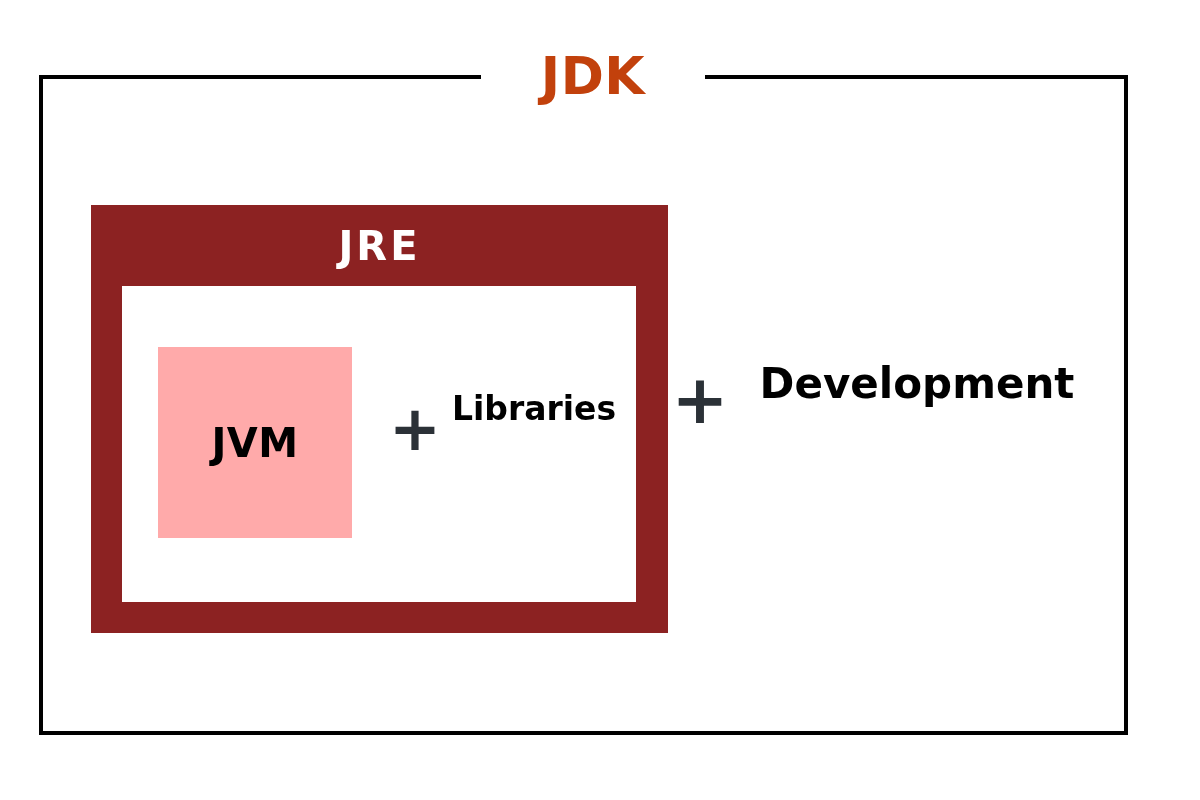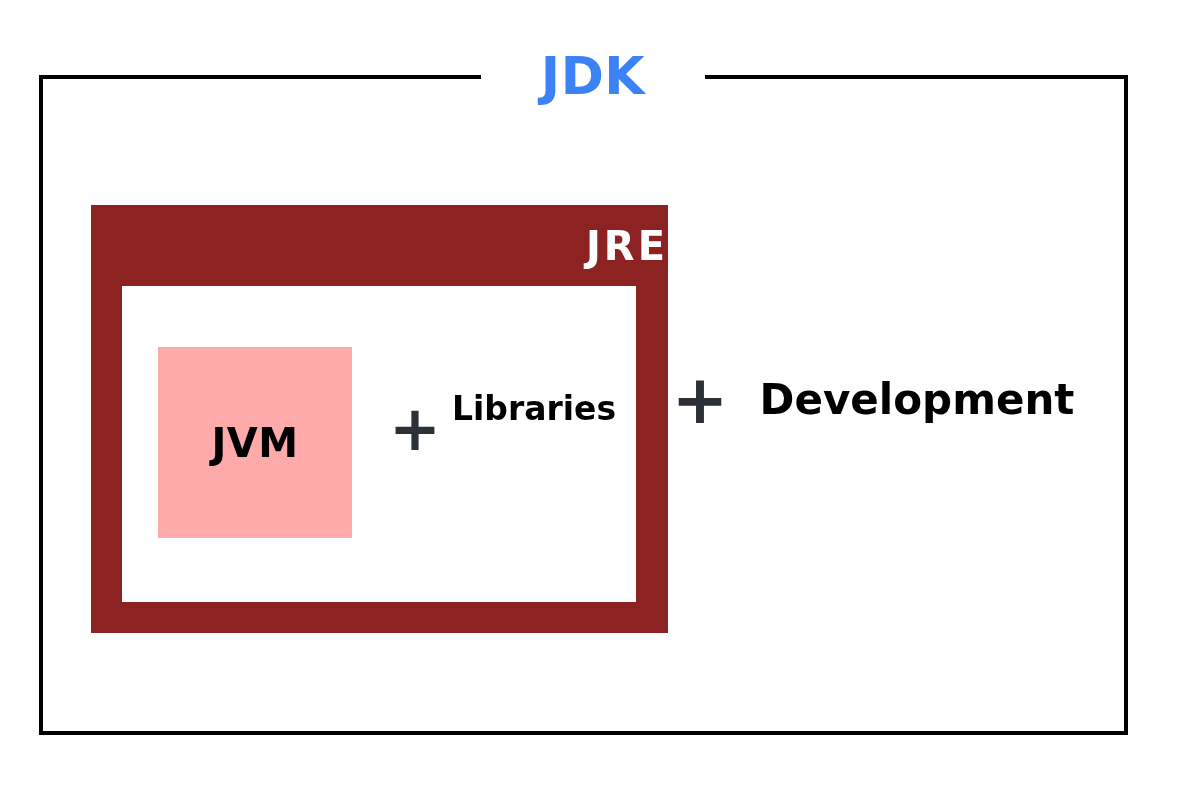--- a/index.html
+++ b/index.html
@@ -47,41 +47,41 @@
     position: absolute;
     left: 481px;
     top: 44px;
     width: 224px;
     height: 64px;
     display: flex;
     align-items: center;
     justify-content: center;
     font-size: 52px;
     font-weight: bold;
-    color: #3b82f6;
+    color: #c2410c;
     letter-spacing: 0.5px;
     white-space: nowrap;
   }
 
   
   .jre-box {
     position: absolute;
     left: 91px;
     top: 205px;
     width: 577px;
     height: 428px;
     background: #8C2222;
   }
 
   .jre-title {
     position: absolute;
     left: 0;
     top: 18px;
     width: 100%;
-    text-align: right;
+    text-align: center;
     font-size: 40px;
     font-weight: bold;
     color: #ffffff;
     letter-spacing: 3px;
   }
 
   
   .jre-inner {
     position: absolute;
     left: 31px;
@@ -151,21 +151,20 @@
   .dev-tools {
     position: absolute;
     left: 737px;
     top: 352px;
     width: 360px;
     text-align: center;
     font-size: 42px;
     font-weight: bold;
     color: #000000;
     line-height: 1.5;
-    margin-top: 16px;
   }
 
   .line-break { display: block; }
 </style>
 </head>
 <body>
 
 <div id="canvas">
 
   <div class="jdk-box"></div>

